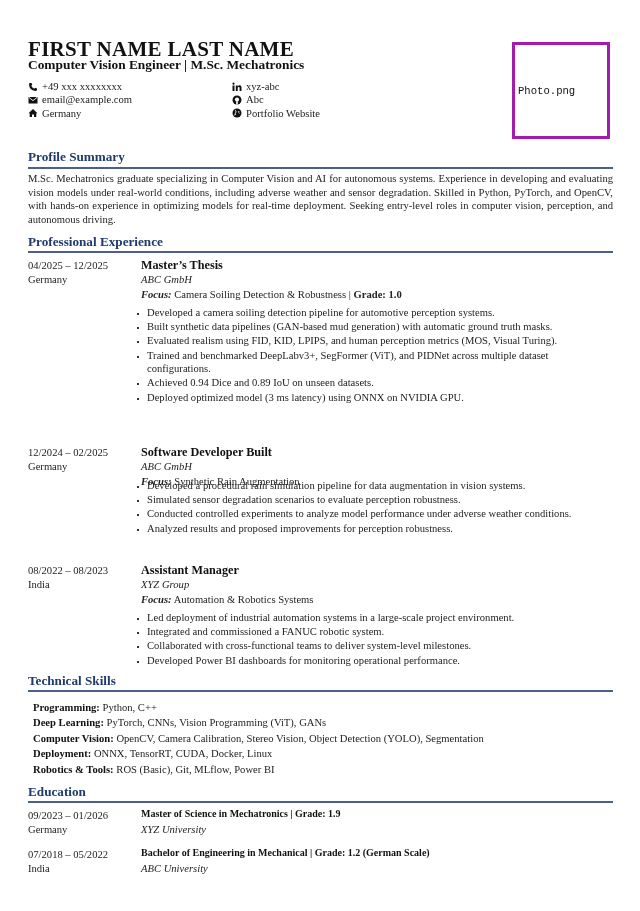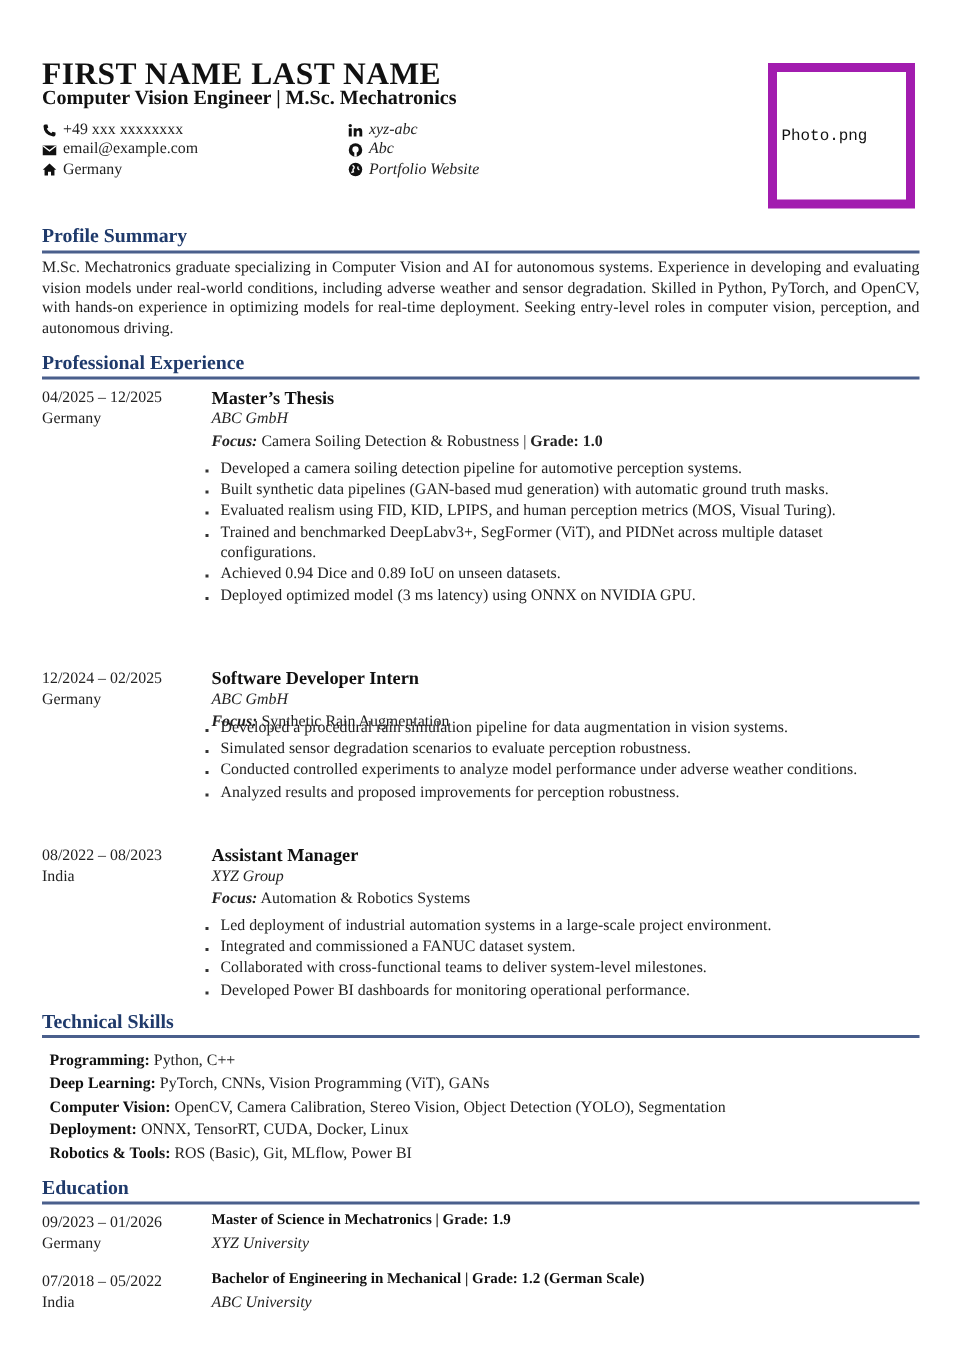--- a/index.html
+++ b/index.html
@@ -7,25 +7,25 @@
     width: 640px; height: 911px; overflow: hidden; position: relative;
     font-family: "DejaVu Serif", "Liberation Serif", serif;
     color: #1a1a1a;
   }
 
   
   .name { position: absolute; left: 28px; top: 37px; font-family: "Liberation Serif", serif; font-weight: bold; font-size: 21px; letter-spacing: 0.3px; color: #111; }
   .headline { position: absolute; left: 28px; top: 57px; font-family: "Liberation Serif", serif; font-weight: bold; font-size: 13.4px; color: #111; }
   .contacts { position: absolute; top: 80px; font-family: "Liberation Serif", serif; font-size: 10.6px; line-height: 13.3px; color: #222; }
   .contacts.left { left: 28px; }
-  .contacts.right { left: 232px; font-style: italic; }
+  .contacts.right { left: 232px; }
   .contact-row { display: flex; align-items: center; gap: 4px; white-space: nowrap; }
   .ic { display: inline-flex; width: 10px; height: 10px; align-items: center; justify-content: center; }
   .ic svg { width: 10px; height: 10px; }
-  .photo { position: absolute; left: 512px; top: 42px; width: 98px; height: 97px; border: 6px solid #a21caf; box-sizing: border-box; font-family: "Liberation Mono", monospace; font-size: 10.6px; display: flex; align-items: center; padding-left: 3px; color: #111; }
+  .photo { position: absolute; left: 512px; top: 42px; width: 98px; height: 97px; border: 3px solid #a21caf; box-sizing: border-box; font-family: "Liberation Mono", monospace; font-size: 10.6px; display: flex; align-items: center; padding-left: 3px; color: #111; }
 
   
   .sec-title { position: absolute; left: 28px; font-family: "Liberation Serif", serif; font-weight: bold; font-size: 13.2px; color: #1f3a6b; }
   .sec-rule { position: absolute; left: 28px; width: 585px; height: 1.5px; background: #4a5f8c; }
 
   .para { position: absolute; left: 28px; width: 585px; font-family: "Liberation Serif", serif; font-size: 10.6px; line-height: 13.6px; color: #222; text-align: justify; }
 
   
   .entry { position: absolute; left: 28px; width: 585px; font-family: "Liberation Serif", serif; color: #222; }
   .date { position: absolute; left: 0; top: 0; font-size: 10.6px; }
@@ -137,21 +137,21 @@
     <li>Evaluated realism using FID, KID, LPIPS, and human perception metrics (MOS, Visual Turing).</li>
     <li>Trained and benchmarked DeepLabv3+, SegFormer (ViT), and PIDNet across multiple dataset configurations.</li>
     <li>Achieved 0.94 Dice and 0.89 IoU on unseen datasets.</li>
     <li>Deployed optimized model (3 ms latency) using ONNX on NVIDIA GPU.</li>
   </ul>
 </div>
 
 <div class="entry" style="top:447px;">
   <div class="date">12/2024 – 02/2025</div>
   <div class="loc">Germany</div>
-  <div class="role">Software Developer Intern</div>
+  <div class="role">Software Developer Built</div>
   <div class="org">ABC GmbH</div>
   <div class="focus">
     <span class="lbl">Focus:</span>
     <span>Synthetic Rain Augmentation</span>
   </div>
   <ul class="bullets" style="top:32px;">
     <li>Developed a procedural rain simulation pipeline for data augmentation in vision systems.</li>
     <li>Simulated sensor degradation scenarios to evaluate perception robustness.</li>
     <li>Conducted controlled experiments to analyze model performance under adverse weather conditions.</li>
     <li>Analyzed results and proposed improvements for perception robustness.</li>
@@ -162,21 +162,21 @@
   <div class="date">08/2022 – 08/2023</div>
   <div class="loc">India</div>
   <div class="role">Assistant Manager</div>
   <div class="org">XYZ Group</div>
   <div class="focus">
     <span class="lbl">Focus:</span>
     <span>Automation &amp; Robotics Systems</span>
   </div>
   <ul class="bullets" style="top:46px;">
     <li>Led deployment of industrial automation systems in a large-scale project environment.</li>
-    <li>Integrated and commissioned a FANUC dataset system.</li>
+    <li>Integrated and commissioned a FANUC robotic system.</li>
     <li>Collaborated with cross-functional teams to deliver system-level milestones.</li>
     <li>Developed Power BI dashboards for monitoring operational performance.</li>
   </ul>
 </div>
 
 <div class="sec-title" style="top:673px;">Technical Skills</div>
 <div class="sec-rule" style="top:690px;"></div>
 <div class="skills">
   <div><span class="k">Programming:</span> <span>Python, C++</span></div>
   <div><span class="k">Deep Learning:</span> <span>PyTorch, CNNs, Vision Programming (ViT), GANs</span></div>

